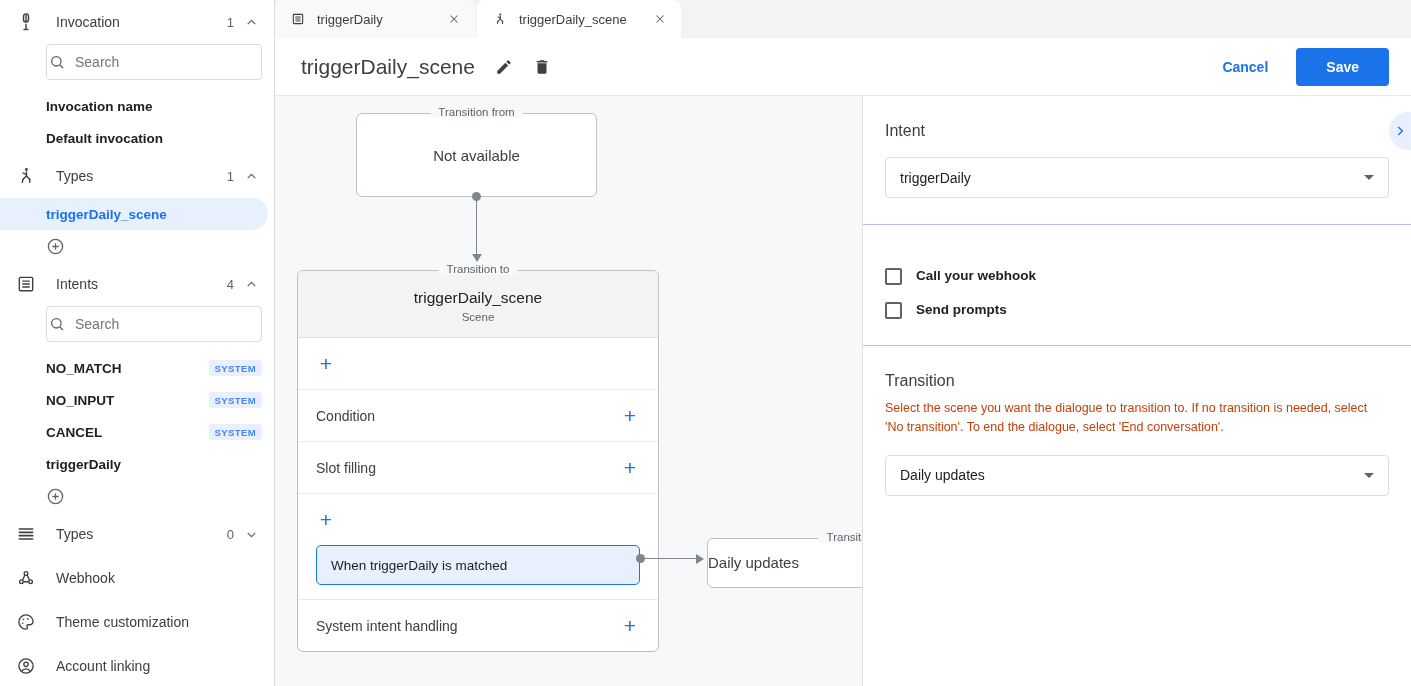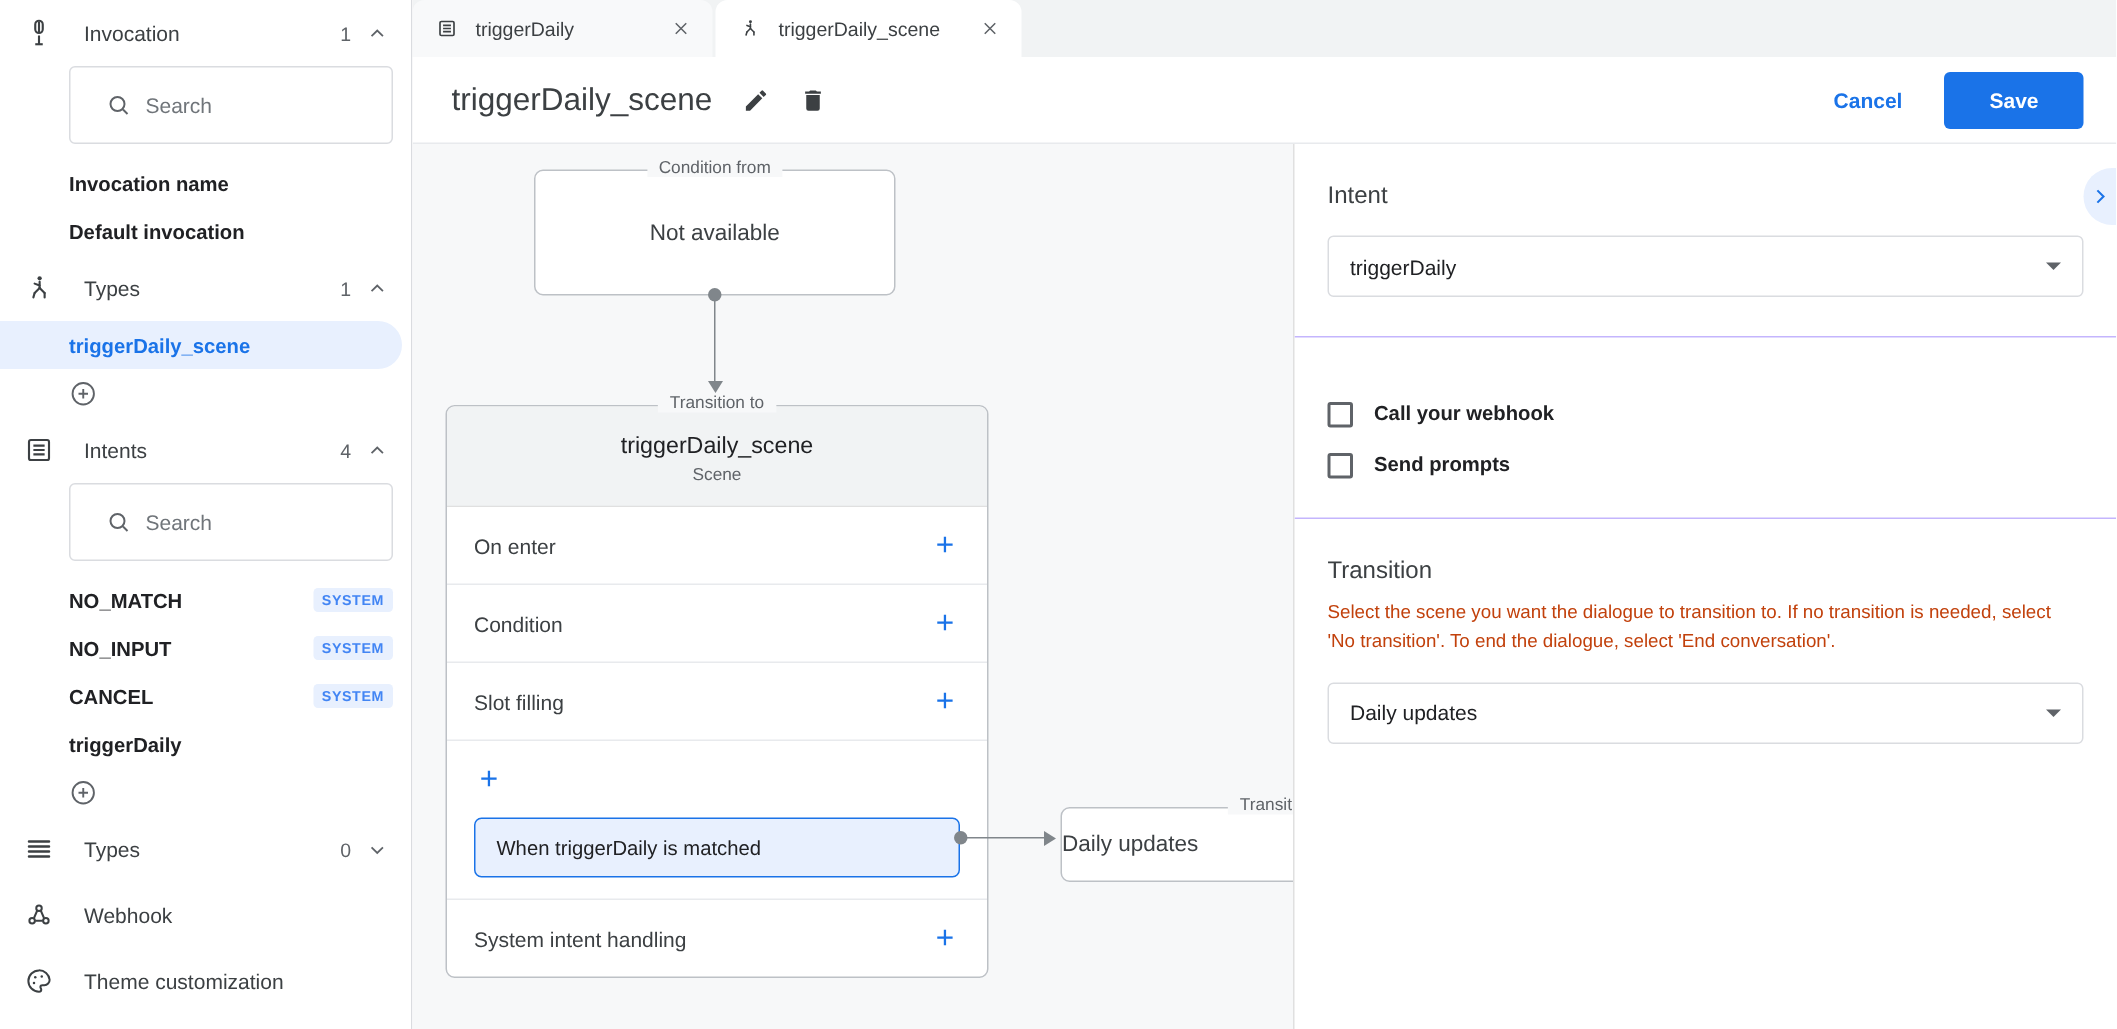--- a/index.html
+++ b/index.html
@@ -31,22 +31,22 @@
     display: flex; align-items: center; justify-content: center;
     color: #3c4043; margin-right: 18px;
   }
   .nav-icon svg { display:block; }
   .nav-group-title { font-size: 14px; color: #3c4043; flex: 1; }
   .nav-count { font-size: 13px; color: #5f6368; margin-right: 10px; }
   .chev { width: 14px; height: 14px; color: #5f6368; display:flex; align-items:center; justify-content:center;}
 
   .search-wrap { padding: 0 12px 0 46px; }
   .search-box {
-    height: 52px; border: 1px solid #dadce0; border-radius: 4px;
-    display: flex; align-items: center; padding: 0 24px; gap: 10px;
+    height: 36px; border: 1px solid #dadce0; border-radius: 4px;
+    display: flex; align-items: center; padding: 0 2px; gap: 10px;
     background: #fff;
   }
   .search-box .s-ico { color: #5f6368; display:flex; }
   .search-box input {
     border: none; outline: none; font-size: 14px; font-family: inherit;
     color: #3c4043; width: 100%; background: transparent;
   }
   .search-box input::placeholder { color: #70757a; }
 
   .leaf {
@@ -446,38 +446,37 @@
       <span class="spacer"></span>
       <button class="btn-cancel">Cancel</button>
       <button class="btn-save">Save</button>
     </div>
 
     <div class="body-area">
 
       <div class="canvas">
 
         <div class="fieldset card-from">
-          <span class="fs-legend">Condition from</span>
+          <span class="fs-legend">Transition from</span>
           <span class="txt">Not available</span>
         </div>
 
         <div class="dot" style="left:197px; top:96px;"></div>
         <div class="edge" style="left:201px; top:100px; width:1px; height:60px;"></div>
         <div class="arrow-down" style="left:196.5px; top:158px;"></div>
 
         <div class="fieldset card-scene">
           <span class="fs-legend">Transition to</span>
           <div class="scene-head">
             <div class="nm">triggerDaily_scene</div>
             <div class="sub">Scene</div>
           </div>
 
           <div class="scene-row">
             <div class="scene-row-top">
-              <span class="scene-row-label">On enter</span>
               <span class="plus-btn">+</span>
             </div>
           </div>
 
           <div class="scene-row">
             <div class="scene-row-top">
               <span class="scene-row-label">Condition</span>
               <span class="plus-btn">+</span>
             </div>
           </div>

